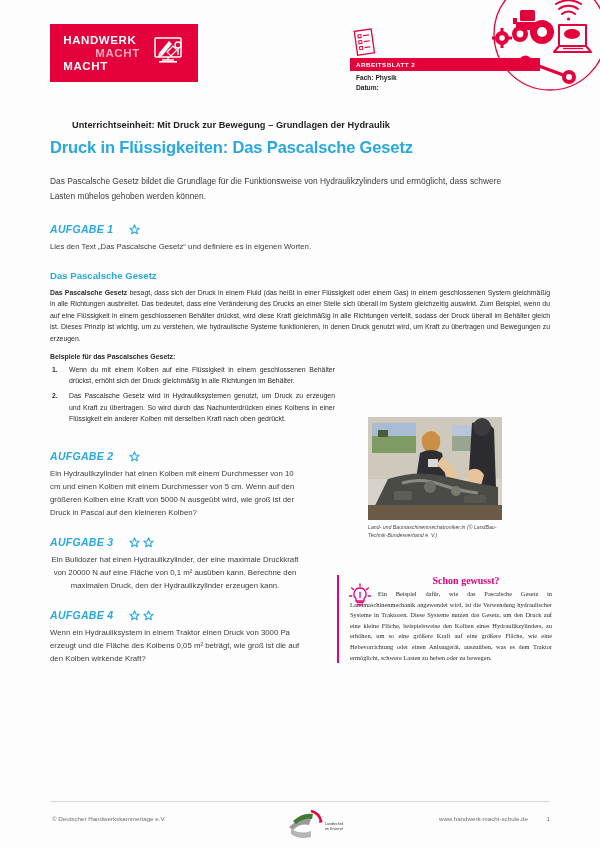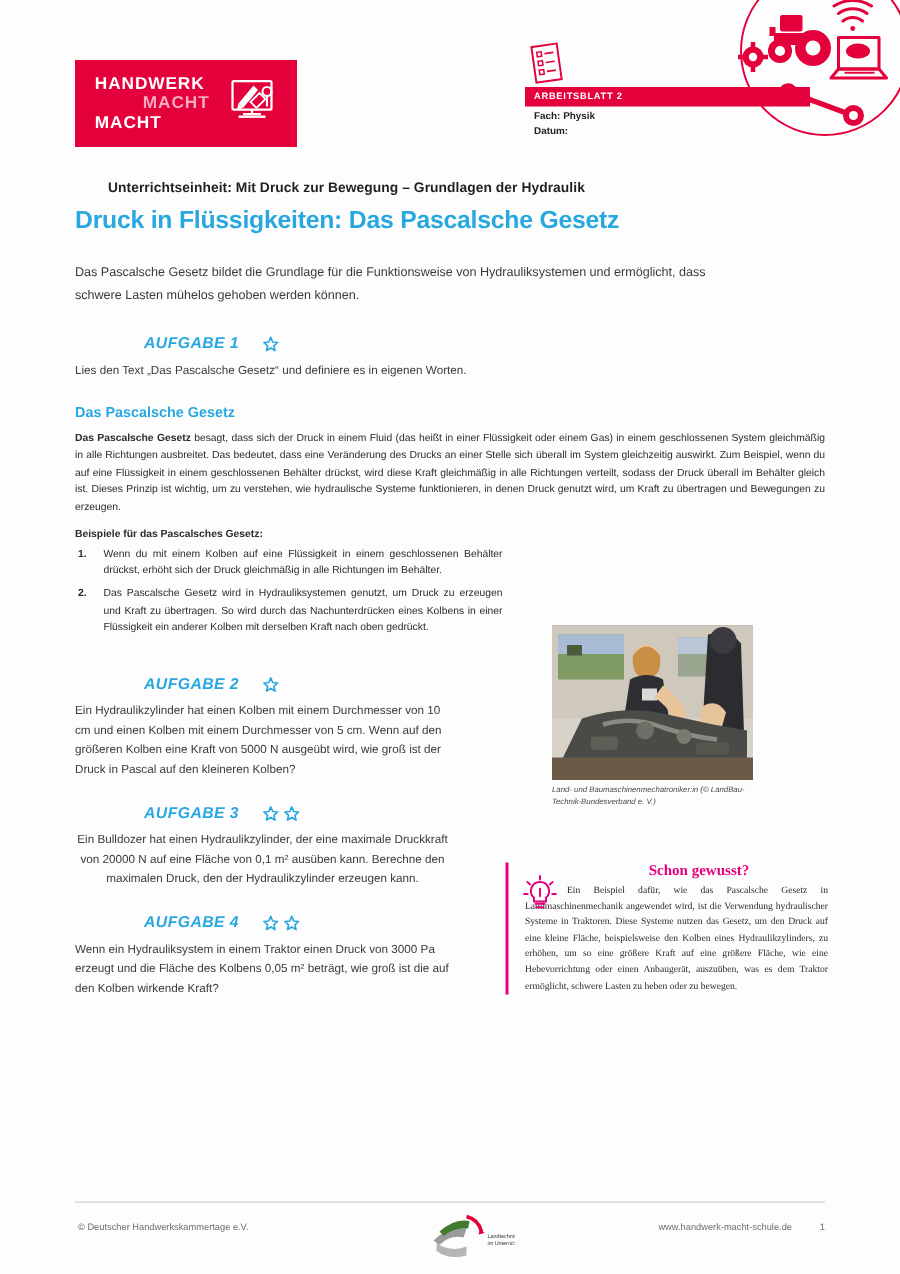--- a/index.html
+++ b/index.html
@@ -10,21 +10,21 @@
     color:#231f20;
     position:relative;
     overflow:hidden;
   }
   .page { position:relative; width:600px; height:849px; background:#fdfdfd; }
 
   
   .header { position:relative; height:108px; }
 
   .logo-box {
-    position:absolute; left:50px; top:40px;
+    position:absolute; left:50px; top:24px;
     width:148px; height:58px;
     background:#e4003a;
     display:flex; align-items:center; justify-content:center;
     padding:0 8px;
   }
   .logo-words { display:flex; flex-direction:column; gap:1px; }
   .logo-words span {
     color:#ffffff; font-weight:bold; font-size:11.5px;
     letter-spacing:0.6px; line-height:12px; font-family:"Liberation Sans", sans-serif;
   }
@@ -60,21 +60,21 @@
     margin-top:8px; letter-spacing:-0.15px;
   }
   .intro {
     font-size:8.4px; line-height:14.5px; color:#3b3b3b;
     margin-top:17px; width:452px;
   }
 
   .task-head {
     font-size:10.5px; font-weight:bold; font-style:italic;
     color:#29a8df; letter-spacing:0.3px;
-    display:flex; align-items:center; gap:16px;margin-left:46px;
+    display:flex; align-items:center; gap:16px;
   }
   .task-body {
     font-size:7.8px; line-height:13px; color:#3b3b3b; margin-top:5px;
   }
 
   .stars { display:flex; gap:3px; align-items:center; }
 
   .section-title {
     font-size:9.6px; font-weight:bold; color:#29a8df;
   }
@@ -242,21 +242,21 @@
           <circle cx="89" cy="101" r="3" fill="#fff"></circle>
         </g>
       </svg>
     </span>
   </div>
 
   <div class="content">
 
     <div class="eyebrow">Unterrichtseinheit: Mit Druck zur Bewegung – Grundlagen der Hydraulik</div>
     <div class="main-title">Druck in Flüssigkeiten: Das Pascalsche Gesetz</div>
-    <div class="intro">Das Pascalsche Gesetz bildet die Grundlage für die Funktionsweise von Hydrauliksystemen und ermöglicht, dass schwere Lasten mühelos gehoben werden können.</div>
+    <div class="intro">Das Pascalsche Gesetz bildet die Grundlage für die Funktionsweise von Hydraulikzylinders und ermöglicht, dass schwere Lasten mühelos gehoben werden können.</div>
 
     <div style="margin-top:20px;">
       <div class="task-head">
         <span>AUFGABE 1</span>
         <span class="stars">
           <svg width="11" height="11" viewBox="0 0 12 12">
               <path d="M6 1 L7.4 4.4 L11 4.7 L8.3 7.1 L9.1 10.6 L6 8.7 L2.9 10.6 L3.7 7.1 L1 4.7 L4.6 4.4 Z" fill="none" stroke="#29a8df" stroke-width="1.2" stroke-linejoin="round"></path>
             </svg>
         </span>
       </div>

